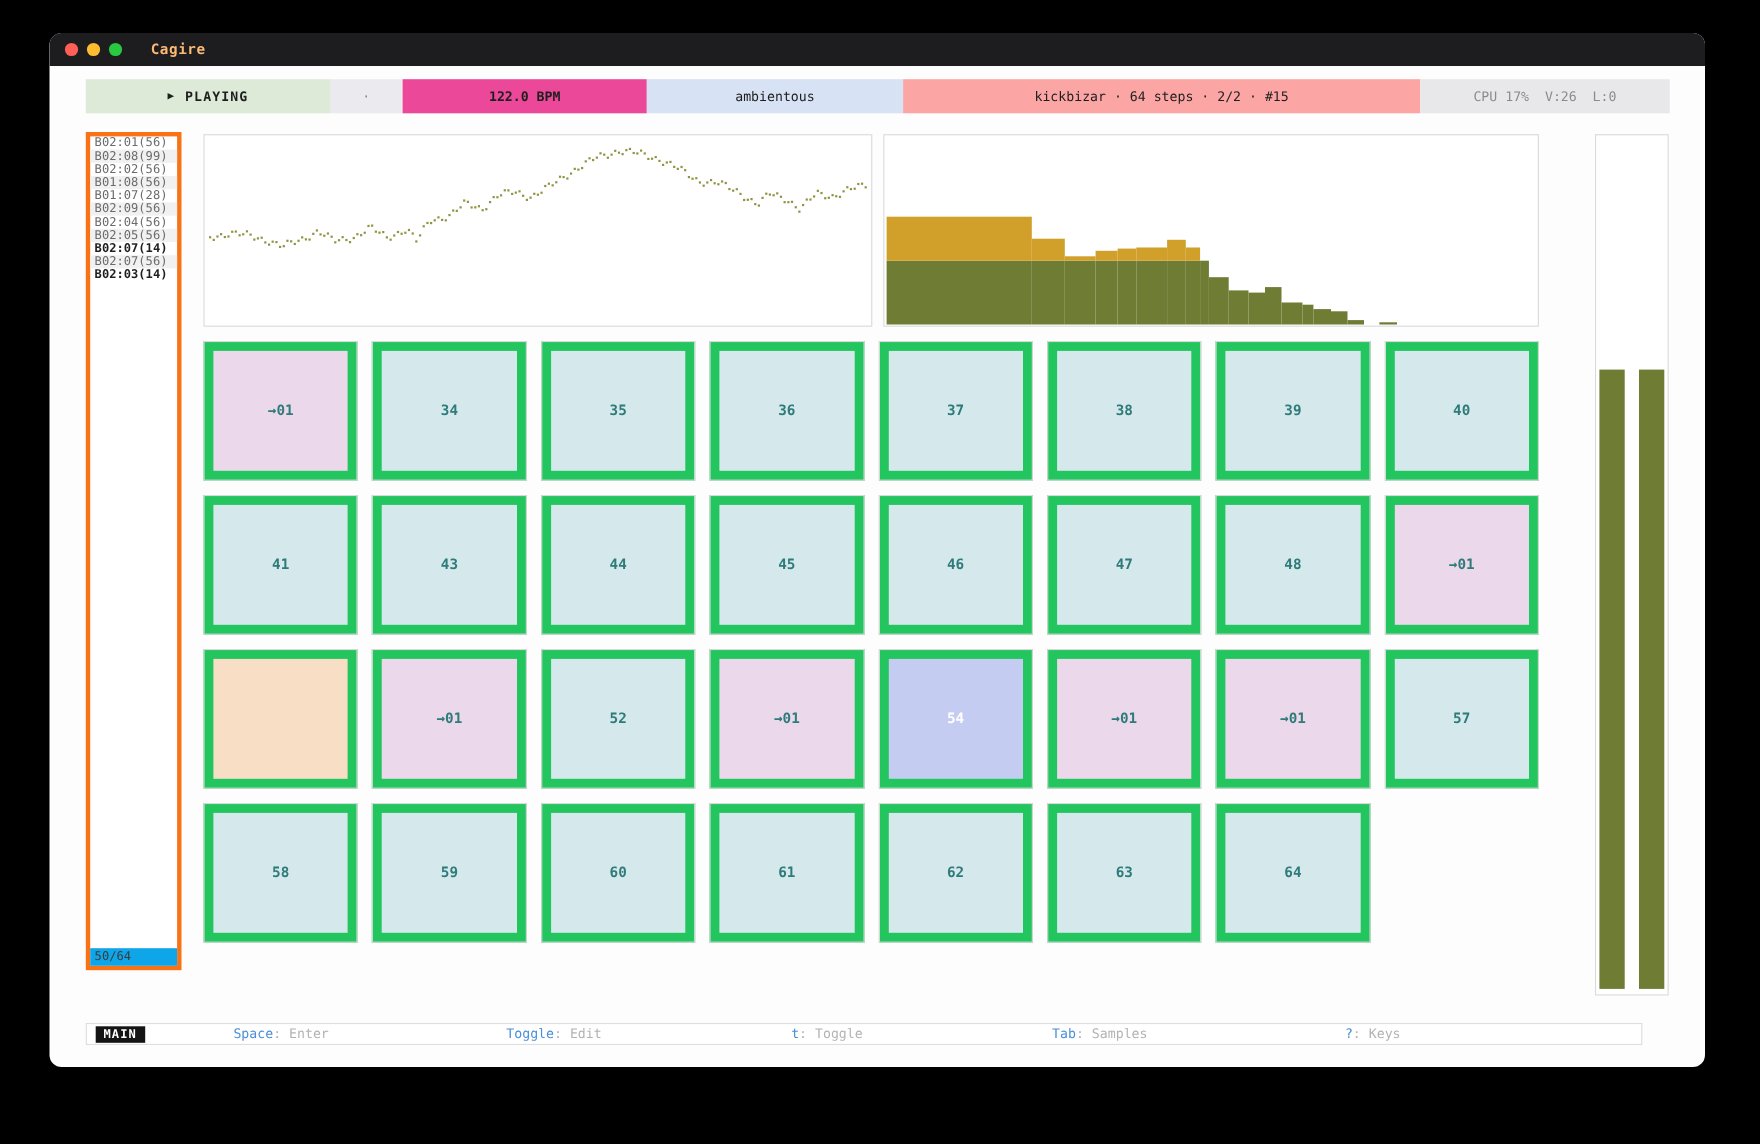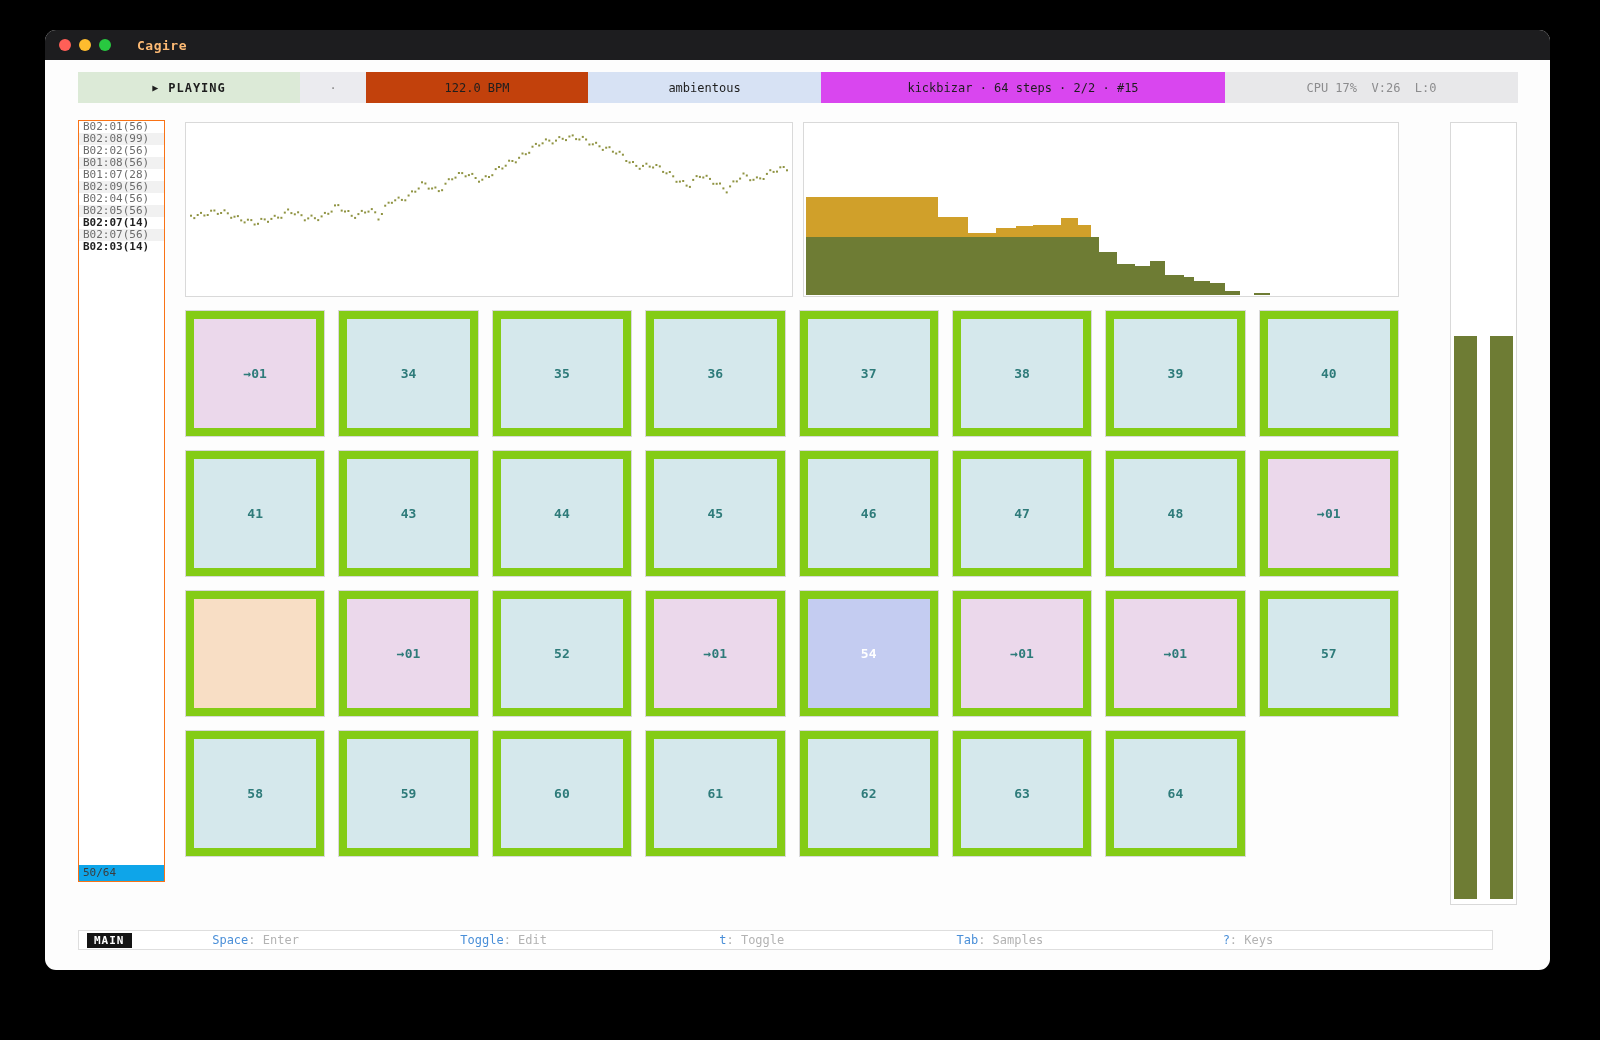--- a/index.html
+++ b/index.html
@@ -12,43 +12,43 @@
               display:flex; align-items:center; padding-left:14px; }
   .light { width:12px; height:12px; border-radius:50%; margin-right:8px; display:inline-block; }
   .light.red{ background:#ff5f57; } .light.yellow{ background:#febc2e; } .light.green{ background:#28c840; }
   .win-title { color:#fdba74; font-size:13px; font-weight:bold; margin-left:18px; letter-spacing:.5px; }
   
   .toolbar { position:absolute; left:33px; top:42px; width:1440px; height:31px;
              display:flex; font-size:12px; color:#1e1e1e; }
   .seg { display:flex; align-items:center; justify-content:center; white-space:pre; }
   .seg-status { width:222px; background:#dcead7; font-weight:bold; letter-spacing:1px; }
   .seg-sep    { width:66px;  background:#ebebef; color:#8a8a8a; }
-  .seg-bpm    { width:222px; background:#c2410c; font-weight:normal;text-align:right; }
+  .seg-bpm    { width:222px; background:#ec4899; font-weight:bold;text-align:right; }
   .seg-proj   { width:233px; background:#d7e2f4; }
-  .seg-patt   { width:404px; background:#d946ef; }
+  .seg-patt   { width:470px; background:#fca5a5; }
   .seg-stats  { flex:1;      background:#e8e8ea; color:#8c8c8e; }
   .play-icon { font-size:10px; margin-right:9px; }
   
   .sidebar { position:absolute; left:33px; top:90px; width:87px; height:762px;
-             background:#fff; border:1px solid #f97316; }
+             background:#fff; border:4px solid #f97316; }
   .side-item { font-size:11px; line-height:12px; color:#6b6b6b; padding:0 0 0 4px; white-space:pre; }
   .side-item:nth-child(even){ background:#f1f1f1; }
   .side-item .hot { color:#1f1f1f; font-weight:bold; }
   .sidebar-footer { position:absolute; left:0; right:0; bottom:0; height:16px;
                     background:#0ea5e9; font-size:11px; color:#3c3c3c; padding-left:4px; line-height:16px; }
   
   .panel { position:absolute; background:#fff; border:1px solid #d9d9d9; }
   .scatter-panel { left:140px; top:92px; width:608px; height:175px; }
   .hist-panel    { left:758px; top:92px; width:596px; height:175px; overflow:hidden; }
   .hist-bar { position:absolute; bottom:1px; }
   .hist-base, .hist-top { position:absolute; left:0; right:0; }
   
   .grid { position:absolute; left:140px; top:280px; width:1214px;
           display:grid; grid-template-columns:repeat(8,1fr); grid-auto-rows:127px; gap:13px; }
-  .pad { background:#84cc16; border:1px solid #d9d9d9; padding:8px; }
+  .pad { background:#22c55e; border:1px solid #d9d9d9; padding:8px; }
   .pad-inner { width:100%; height:100%; display:flex; align-items:center; justify-content:center;
                font-size:13px; font-weight:bold; color:#2e7b7a; }
   .pad-inner.blue { background:#d5e8ec; }
   .pad-inner.pink { background:#ebd8eb; }
   .pad-inner.orange { background:#f8dec5; }
   .pad-inner.periwinkle { background:#c4ccf1; color:#ffffff; }
   
   .meters { left:1405px; top:92px; width:67px; height:783px; }
   .meter-bar { position:absolute; top:213px; bottom:5px; width:23px; background:#6e7c34; }
   .meter-bar.l { left:3px; } .meter-bar.r { left:39px; }

